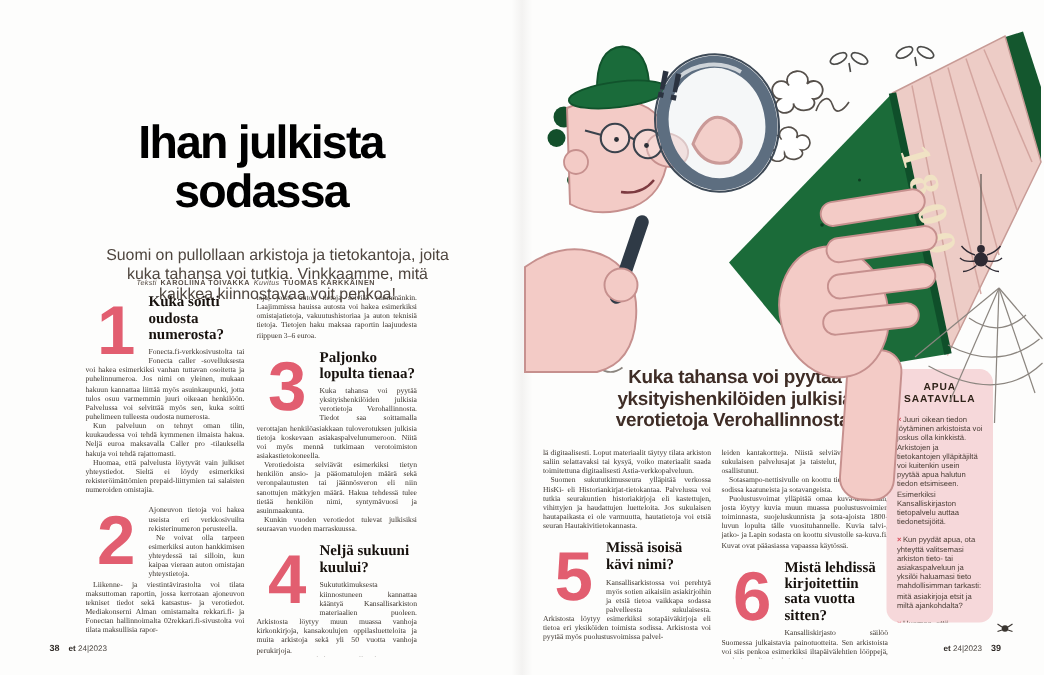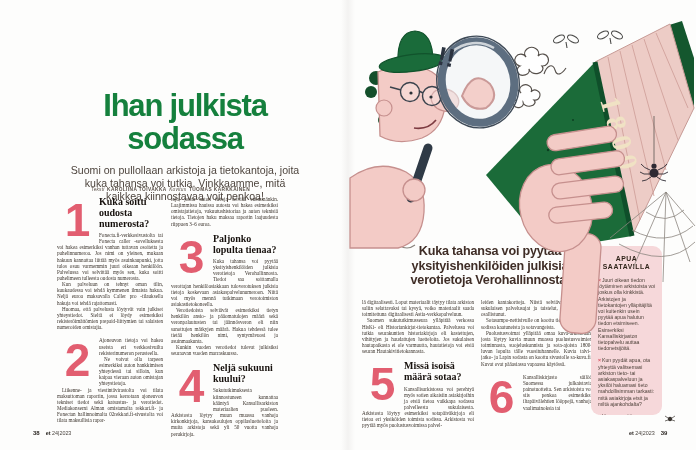--- a/index.html
+++ b/index.html
@@ -3,22 +3,22 @@
 <meta charset="utf-8">
 <style>
   html,body{margin:0;padding:0;}
   body{width:696px;height:450px;overflow:hidden;background:#fdfdfc;
        font-family:"Liberation Sans",sans-serif;-webkit-font-smoothing:antialiased;}
   .spread{position:relative;width:696px;height:450px;background:#fdfdfc;}
   .fold{position:absolute;left:341px;top:0;width:14px;height:450px;
         background:linear-gradient(90deg,rgba(60,45,40,0) 0%,rgba(60,45,40,.05) 50%,rgba(60,45,40,0) 100%);}
 
   
-  .title{position:absolute;left:38px;top:74px;width:264px;margin:15px;text-align:center;
-         font-weight:700;font-size:31px;line-height:33px;letter-spacing:-1.2px;color:#15803d;}
+  .title{position:absolute;left:38px;top:74px;width:264px;margin:4px;text-align:center;
+         font-weight:700;font-size:31px;line-height:33px;letter-spacing:-1.2px;color:#000000;}
   .title span{display:block;}
   .subtitle{position:absolute;left:52px;top:149px;width:236px;margin:15px;text-align:center;
             font-size:10.6px;line-height:13px;color:#4e453e;}
   .byline{position:absolute;left:40px;top:187px;width:260px;margin:0;text-align:center;
           font-size:4.8px;color:#574d45;letter-spacing:.2px;}
   .byline em{font-style:italic;font-weight:400;margin:0 1px;}
   .byline b{font-weight:700;letter-spacing:.4px;}
 
   
   .col{position:absolute;overflow:hidden;}
@@ -110,31 +110,32 @@
     <span><span class="brand">et</span> <span>24|2023</span></span>
   </div>
 
   <p class="quote">Kuka tahansa voi pyytää yksityishenkilöiden julkisia verotietoja Verohallinnosta.</p>
 
   <div class="col colR1">
     <p class="b">lä digitaalisesti. Loput materiaalit täytyy tilata arkiston saliin selattavaksi tai kysyä, voiko materiaalit saada toimitettuna digitaalisesti Astia-verkkopalveluun.</p>
     <p class="b ind cont">Suomen sukututkimusseura ylläpitää verkossa HisKi- eli Historiankirjat-tietokantaa. Palvelussa voi tutkia seurakuntien historiakirjoja eli kastettujen, vihittyjen ja haudattujen luetteloita. Jos sukulaisen hautapaikasta ei ole varmuutta, hautatietoja voi etsiä seuran Hautakivitietokannasta.</p>
     <section class="sec">
       <div class="num">5</div>
-      <h2 class="shead">Missä isoisä määrä sotaa?</h2>
+      <h2 class="shead">Missä isoisä kävi nimi?</h2>
       <p class="b">Kansallisarkistossa voi perehtyä myös sotien aikaisiin asiakirjoihin ja etsiä tietoa vaikkapa sodassa palvelleesta sukulaisesta. Arkistosta löytyy esimerkiksi sotapäiväkirjoja eli tietoa eri yksiköiden toimista sodissa. Arkistosta voi pyytää myös puolustusvoimissa palvel-</p>
     </section>
   </div>
 
   <div class="col colR2">
     <p class="b">leiden kantakortteja. Niistä selviävät esimerkiksi sukulaisen palvelusajat ja taistelut, joihin hän on osallistunut.</p>
     <p class="b ind">Sotasampo-nettisivulle on koottu tietoa esimerkiksi sodissa kaatuneista ja sotavangeista.</p>
     <p class="b ind cont">Puolustusvoimat ylläpitää omaa kuva-arkistoaan, josta löytyy kuvia muun muassa puolustusvoimien toiminnasta, suojeluskunnista ja sota-ajoista 1800-luvun lopulta tälle vuosituhannelle. Kuvia talvi-, jatko- ja Lapin sodasta on koottu sivustolle sa-kuva.fi. Kuvat ovat pääasiassa vapaassa käytössä.</p>
     <section class="sec">
       <div class="num">6</div>
+      <h2 class="shead">Mistä lehdissä kirjoitettiin sata vuotta sitten?</h2>
       <p class="b">Kansalliskirjasto säilöö Suomessa julkaistavia painotuotteita. Sen arkistoista voi siis penkoa esimerkiksi iltapäivälehtien lööppejä, vanhoja vaalimainoksia tai</p>
     </section>
   </div>
 
   <aside class="sidebar">
     <h3 class="sb-title">APUA SAATAVILLA</h3>
     <p class="sb-item"><span class="x">×</span><span>Juuri oikean tiedon löytäminen arkistoista voi joskus olla kinkkistä. Arkistojen ja tietokantojen ylläpitäjiltä voi kuitenkin usein pyytää apua halutun tiedon etsimiseen. Esimerkiksi Kansalliskirjaston tietopalvelu auttaa tiedonetsijöitä.</span></p>
     <p class="sb-item"><span class="x">×</span><span>Kun pyydät apua, ota yhteyttä valitsemasi arkiston tieto- tai asiakaspalveluun ja yksilöi haluamasi tieto mahdollisimman tarkasti: mitä asiakirjoja etsit ja miltä ajankohdalta?</span></p>
     <p class="sb-item"><span class="x">×</span><span>Huomaa, että erityisesti laajat selvitykset ja haut voivat olla maksullisia.</span></p>
   </aside>

